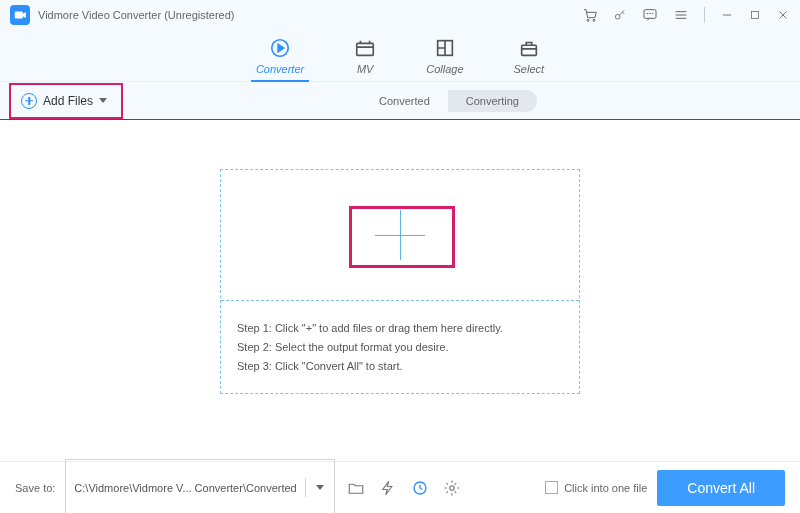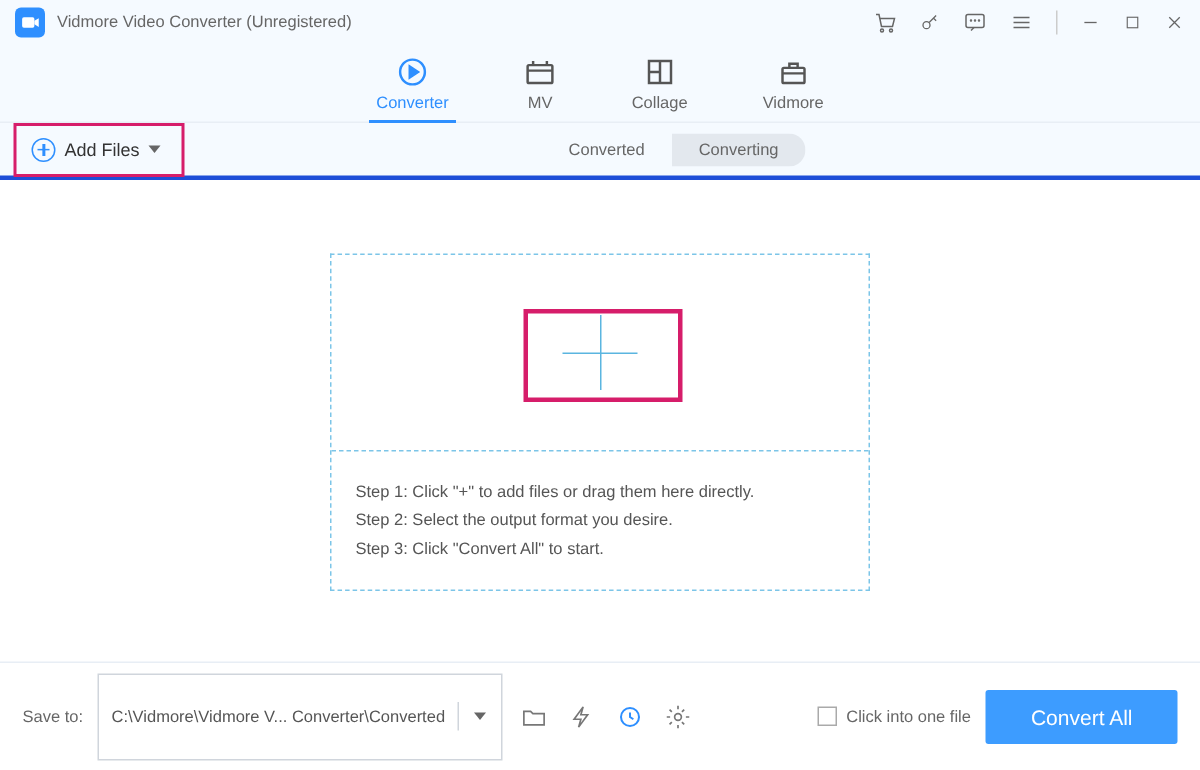--- a/index.html
+++ b/index.html
@@ -7,27 +7,27 @@
 
 .titlebar { height: 30px; background: #f5faff; display: flex; align-items: center; padding: 0 10px; }
 .logo { width: 20px; height: 20px; background: #2e8fff; border-radius: 4px; display: flex; align-items: center; justify-content: center; margin-right: 8px; }
 .logo svg { width: 14px; height: 14px; }
 .app-title { font-size: 11px; color: #666; }
 .titlebar-right { margin-left: auto; display: flex; align-items: center; gap: 15px; }
 .tb-icon { color: #666; cursor: pointer; display: flex; }
 .tb-sep { width: 1px; height: 16px; background: #ccc; }
 
 .tabbar { height: 52px; background: #f5faff; display: flex; justify-content: center; align-items: flex-end; gap: 50px; border-bottom: 1px solid #e8eef5; }
-.tab { display: flex; flex-direction: column; align-items: center; gap: 4px; padding-bottom: 6px; cursor: pointer; position: relative; }
+.tab { display: flex; flex-direction: column; align-items: center; gap: 4px; padding-bottom: 6px; cursor: pointer; position: relative; font-style: italic; }
 .tab-icon { width: 22px; height: 22px; display: flex; align-items: center; justify-content: center; }
 .tab-label { font-size: 11px; color: #666; }
 .tab.active .tab-label { color: #2e8fff; }
 .tab.active::after { content: ''; position: absolute; bottom: -1px; left: -5px; right: -5px; height: 2px; background: #2e8fff; }
 
-.toolbar { height: 38px; background: #f5faff; display: flex; align-items: center; padding: 0 15px; border-bottom: 3px solid #1d4ed8; }
+.toolbar { height: 38px; background: #f5faff; display: flex; align-items: center; padding: 0 15px; border-bottom: 1px solid #1d4ed8; }
 .add-files-wrap { position: relative; }
 .add-files-hl { position: absolute; top: -6px; left: -6px; right: -10px; bottom: -6px; border: 2px solid #d61d6a; pointer-events: none; }
 .add-files { display: flex; align-items: center; gap: 6px; cursor: pointer; padding: 4px 6px; }
 .plus-circle { width: 16px; height: 16px; border: 1.5px solid #2e8fff; border-radius: 50%; position: relative; }
 .plus-circle::before, .plus-circle::after { content: ''; position: absolute; background: #2e8fff; }
 .plus-circle::before { width: 8px; height: 1.5px; top: 50%; left: 50%; transform: translate(-50%, -50%); }
 .plus-circle::after { width: 1.5px; height: 8px; top: 50%; left: 50%; transform: translate(-50%, -50%); }
 .add-label { font-size: 12px; color: #333; }
 .dd-arrow { width: 0; height: 0; border-left: 4px solid transparent; border-right: 4px solid transparent; border-top: 5px solid #666; }
 
@@ -44,21 +44,21 @@
 .drop-box { width: 360px; border: 1.5px dashed #7cc5e8; }
 .drop-area { height: 130px; display: flex; align-items: center; justify-content: center; position: relative; }
 .drop-hl { position: absolute; top: 36px; left: 128px; width: 106px; height: 62px; border: 3px solid #d61d6a; pointer-events: none; }
 .big-plus { position: relative; width: 50px; height: 50px; cursor: pointer; }
 .big-plus::before, .big-plus::after { content: ''; position: absolute; background: #5ab5e0; }
 .big-plus::before { width: 50px; height: 1px; top: 50%; left: 0; }
 .big-plus::after { width: 1px; height: 50px; left: 50%; top: 0; }
 .steps { border-top: 1.5px dashed #7cc5e8; padding: 14px 16px; }
 .step { font-size: 11px; color: #555; margin: 7px 0; }
 
-.footer { position: absolute; bottom: 0; left: 0; right: 0; height: 72px; border-top: 1px solid #e8eef5; display: flex; align-items: center; padding: 0 15px; gap: 10px; }
+.footer { position: absolute; bottom: 0; left: 0; right: 0; height: 52px; border-top: 1px solid #e8eef5; display: flex; align-items: center; padding: 0 15px; gap: 10px; }
 .save-label { font-size: 11px; color: #666; }
 .path-box { border: 1px solid #d0d5dc; display: flex; align-items: center; }
 .path-text { padding: 22px 8px; font-size: 11px; color: #555; min-width: 210px; }
 .path-dd { border-left: 1px solid #d0d5dc; padding: 7px 10px; cursor: pointer; }
 .ft-icon { width: 22px; height: 22px; display: flex; align-items: center; justify-content: center; cursor: pointer; color: #777; }
 .merge { margin-left: auto; display: flex; align-items: center; gap: 6px; font-size: 11px; color: #666; }
 .merge-cb { width: 13px; height: 13px; border: 1px solid #aaa; cursor: pointer; }
 .convert-btn { background: #3d9cff; color: #fff; padding: 10px 30px; font-size: 14px; border-radius: 2px; cursor: pointer; }
 </style>
 </head>
@@ -147,21 +147,21 @@
       </div>
     <span class="tab-label">Collage</span>
   </div>
   <div class="tab">
     <div class="tab-icon">
         <svg width="22" height="22" viewBox="0 0 24 24" fill="none" stroke="#555" stroke-width="1.8">
           <rect x="4" y="9" width="16" height="11" rx="1"></rect>
           <path d="M4 13h16M9 9V6h6v3"></path>
         </svg>
       </div>
-    <span class="tab-label">Vidmore</span>
+    <span class="tab-label">Select</span>
   </div>
 </div>
 
 <div class="toolbar">
   <div class="add-files-wrap">
     <div class="add-files-hl"></div>
     <div class="add-files">
       <div class="plus-circle"></div>
       <span class="add-label">Add Files</span>
       <div class="dd-arrow"></div>

